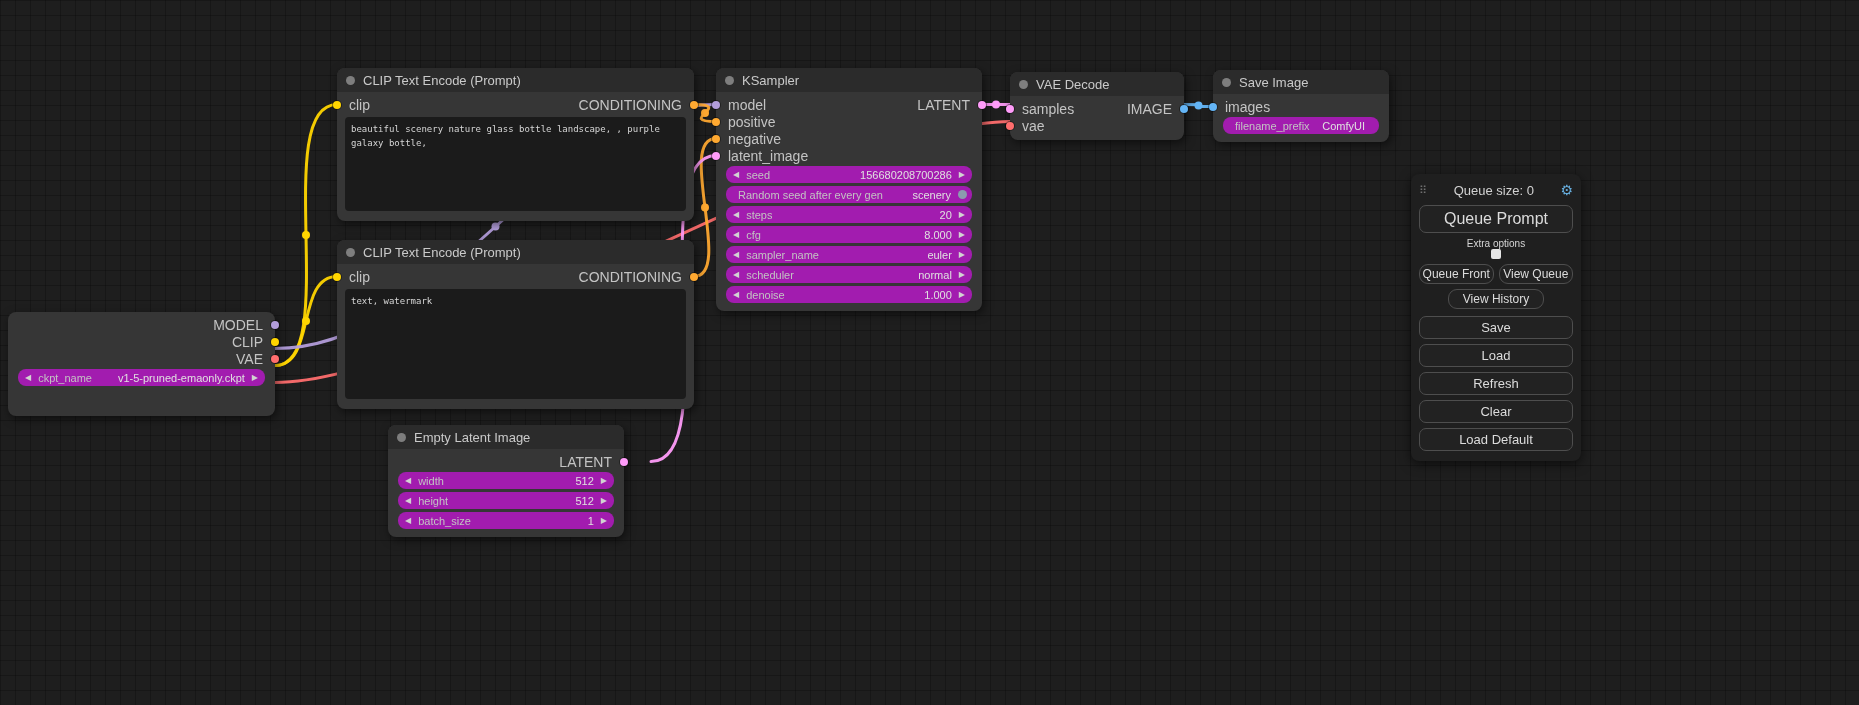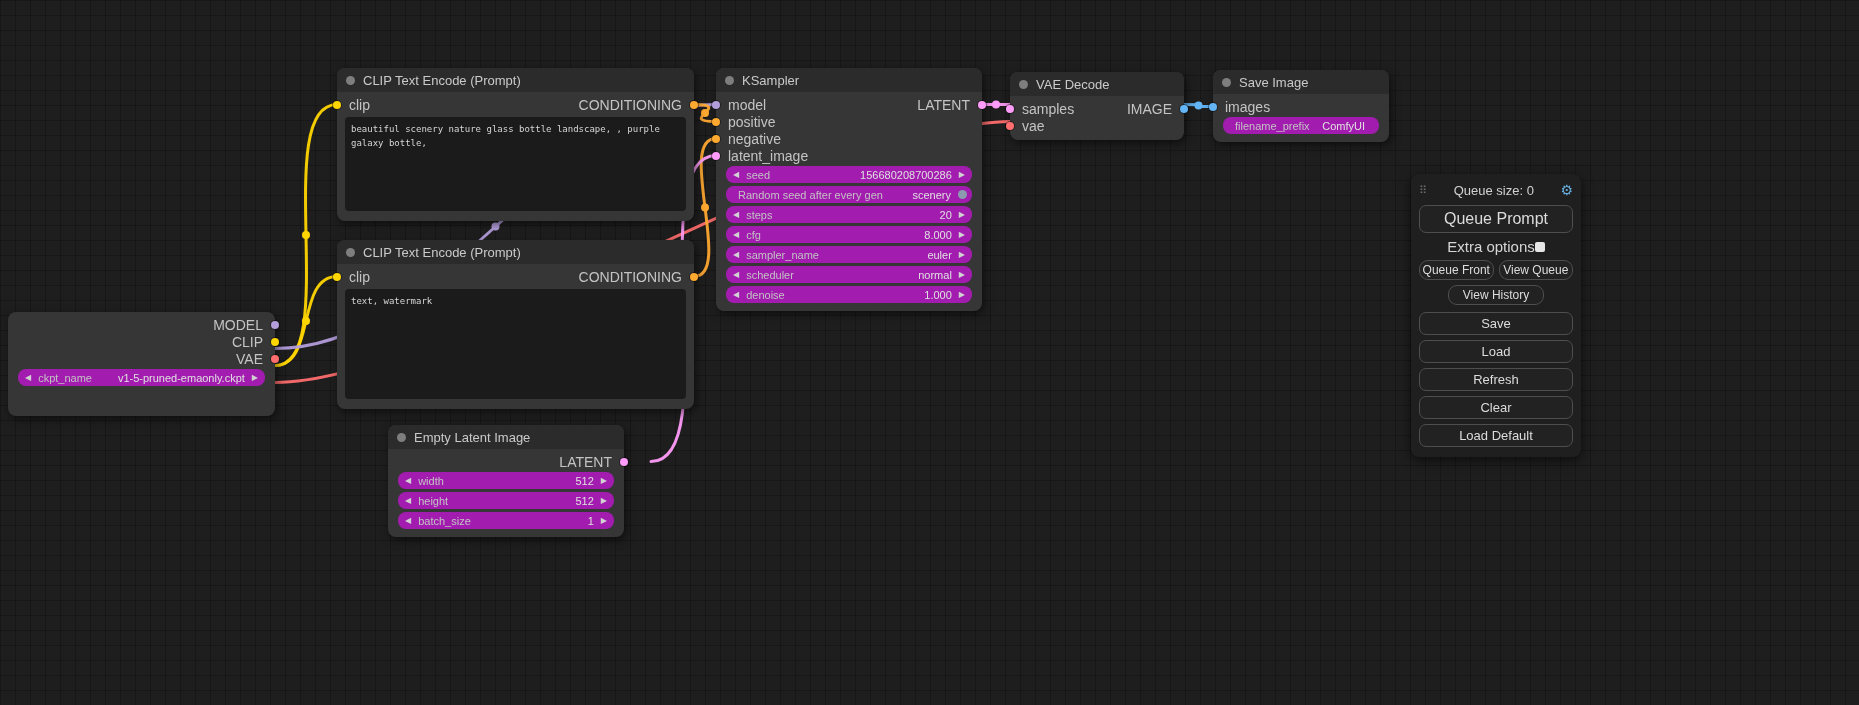--- a/index.html
+++ b/index.html
@@ -71,21 +71,21 @@
   .drag{color:#707070;font-size:11px;cursor:grab;flex:none;}
   .qsize{flex:1;text-align:center;font-size:13px;color:#d2d2d2;}
   .gear{color:#67aede;font-size:14px;cursor:pointer;flex:none;}
   .btn{
     background:#222;border:1px solid #4e4e4e;border-radius:7px;color:#dcdcdc;
     font-family:"Liberation Sans",sans-serif;text-align:center;cursor:pointer;display:block;width:100%;
   }
   .btn-queue{font-size:16px;padding:4px 0;}
   .btn-big{font-size:13px;padding:3px 8px;}
   .btn-small{font-size:12px;padding:2px 0;border-radius:9px;}
-  .extra{display:flex;align-items:center;justify-content:center;font-size:15px;}
+  .extra{display:flex;align-items:center;justify-content:center;font-size:10px;flex-direction:column;}
   .checkbox{width:10px;height:10px;background:#e6e6e6;border-radius:2px;cursor:pointer;flex:none;}
   .row2{display:flex;gap:5px;}
   .row2 .btn-small{flex:1;width:auto;}
   .vh{width:96px;margin:0 auto;}
   .stack{display:flex;flex-direction:column;gap:5px;margin-top:2px;}
 </style>
 </head>
 <body>
 
 <div id="canvas">

